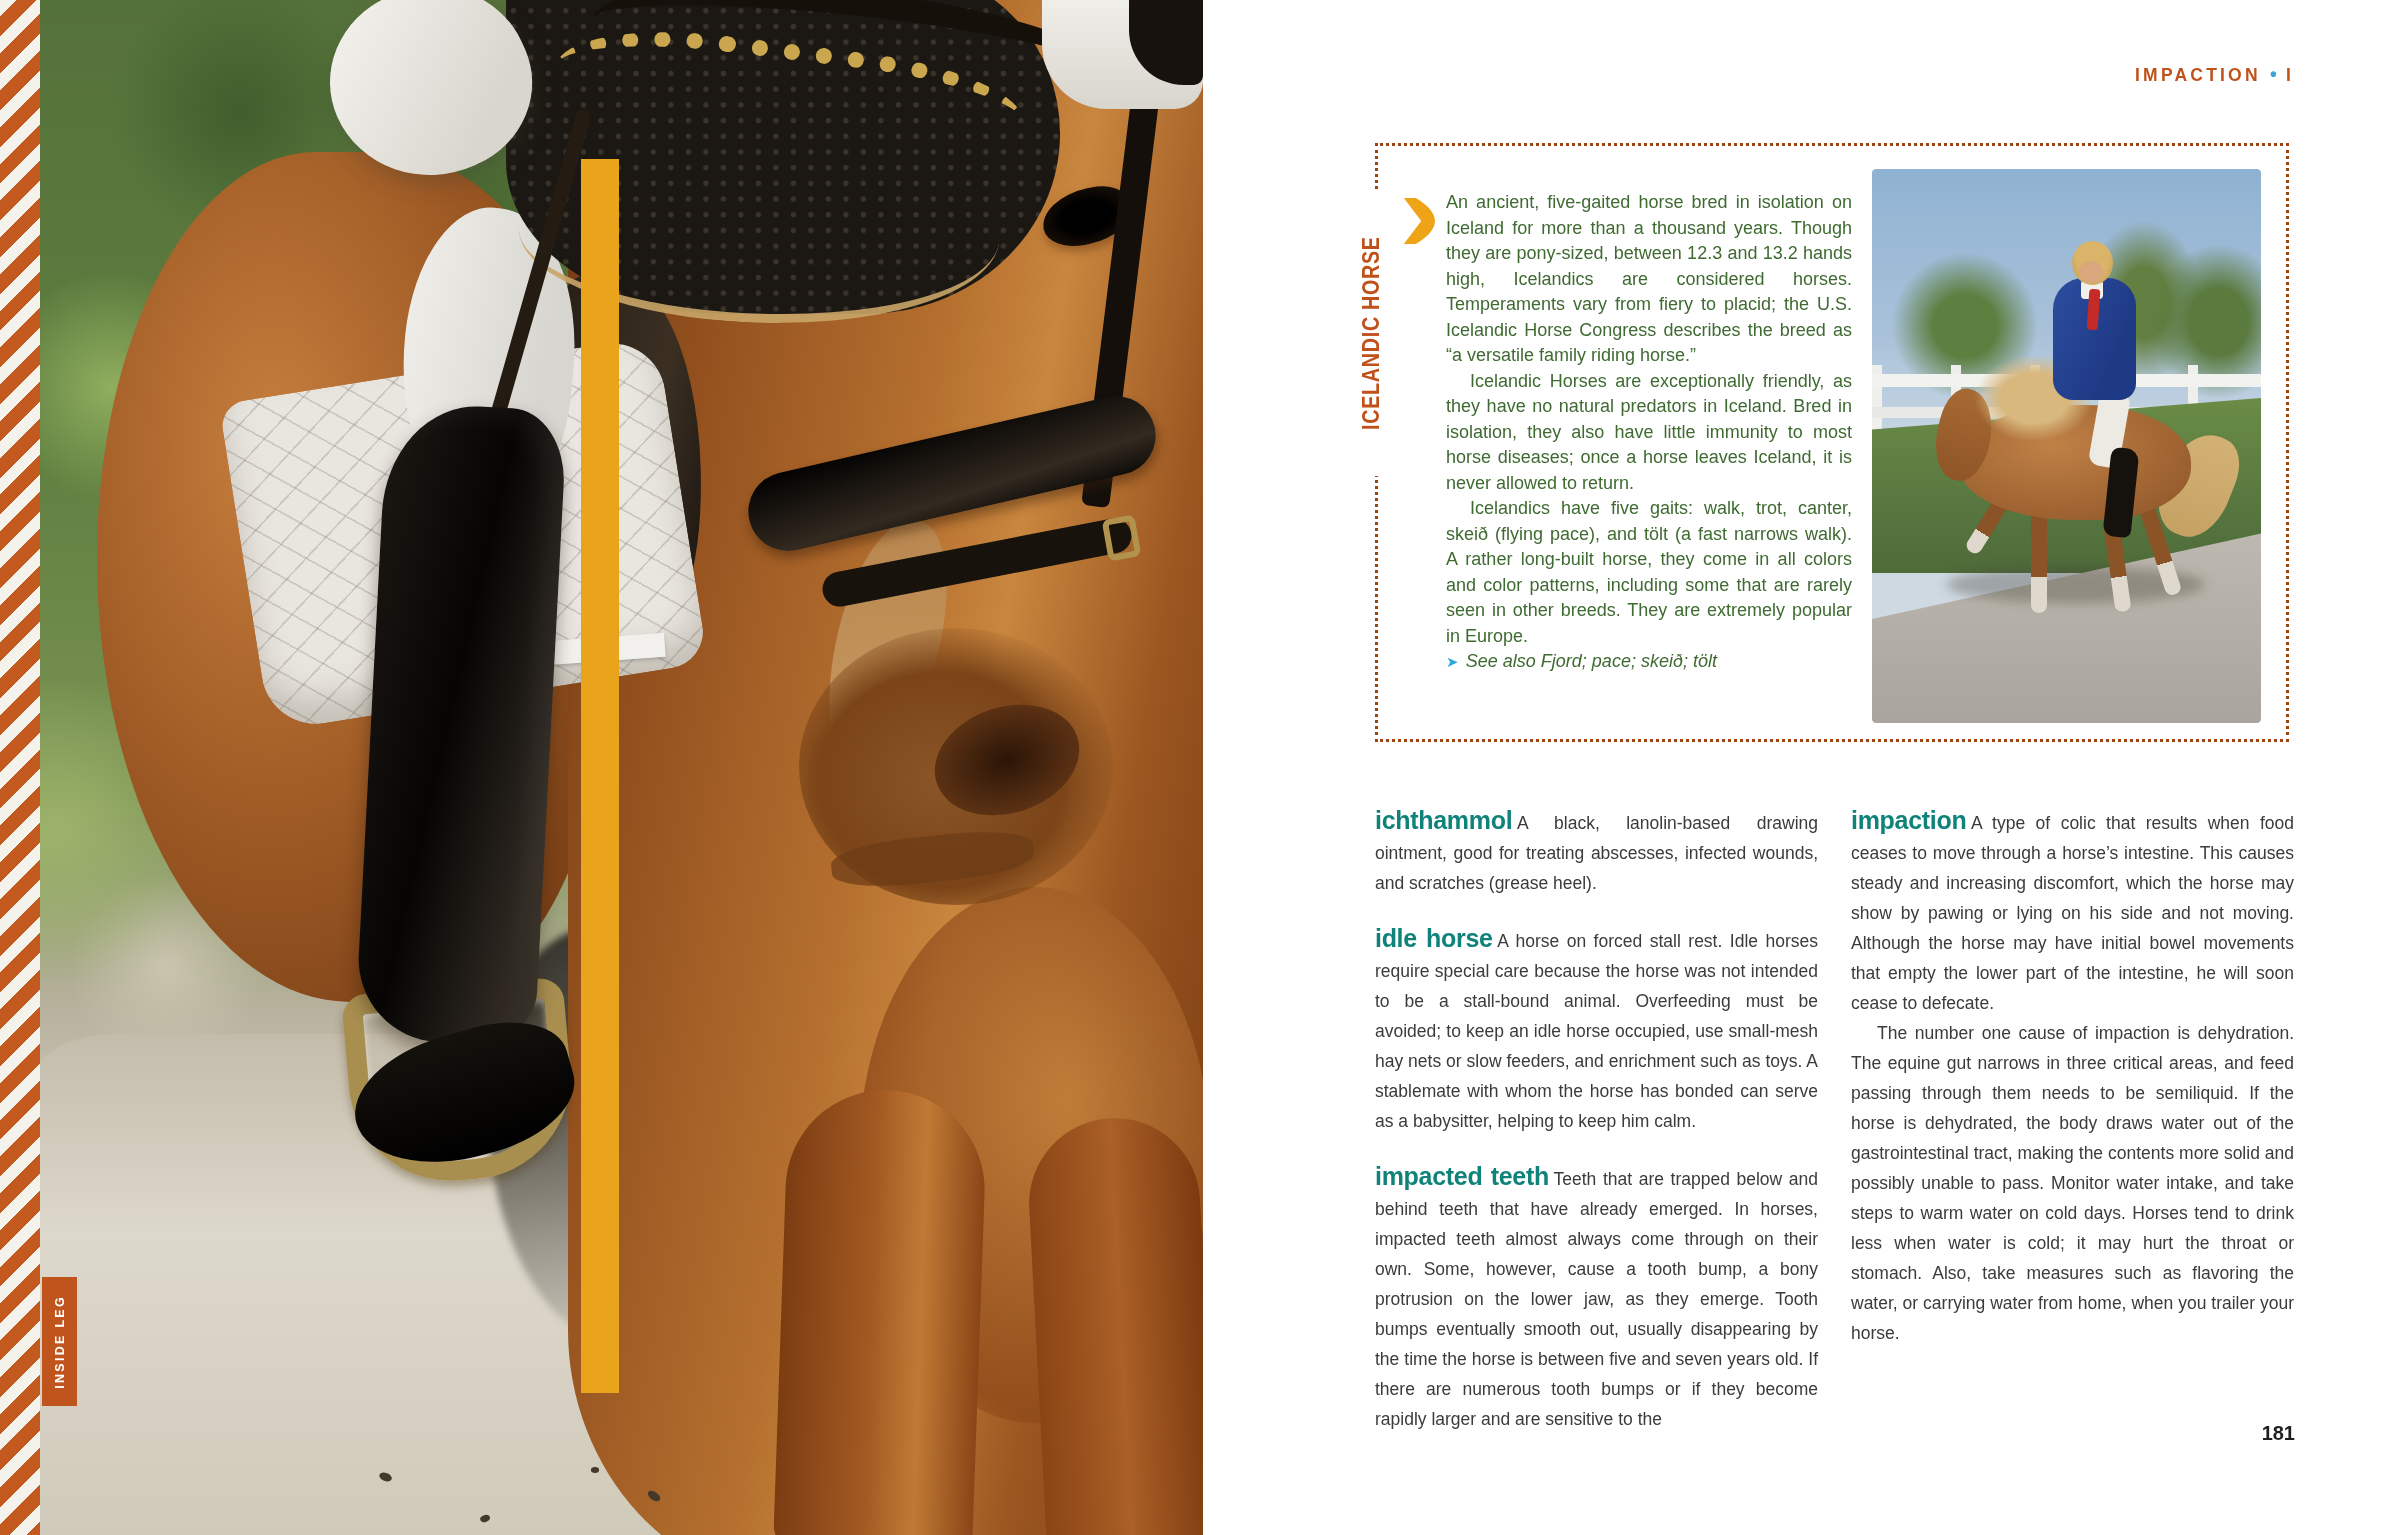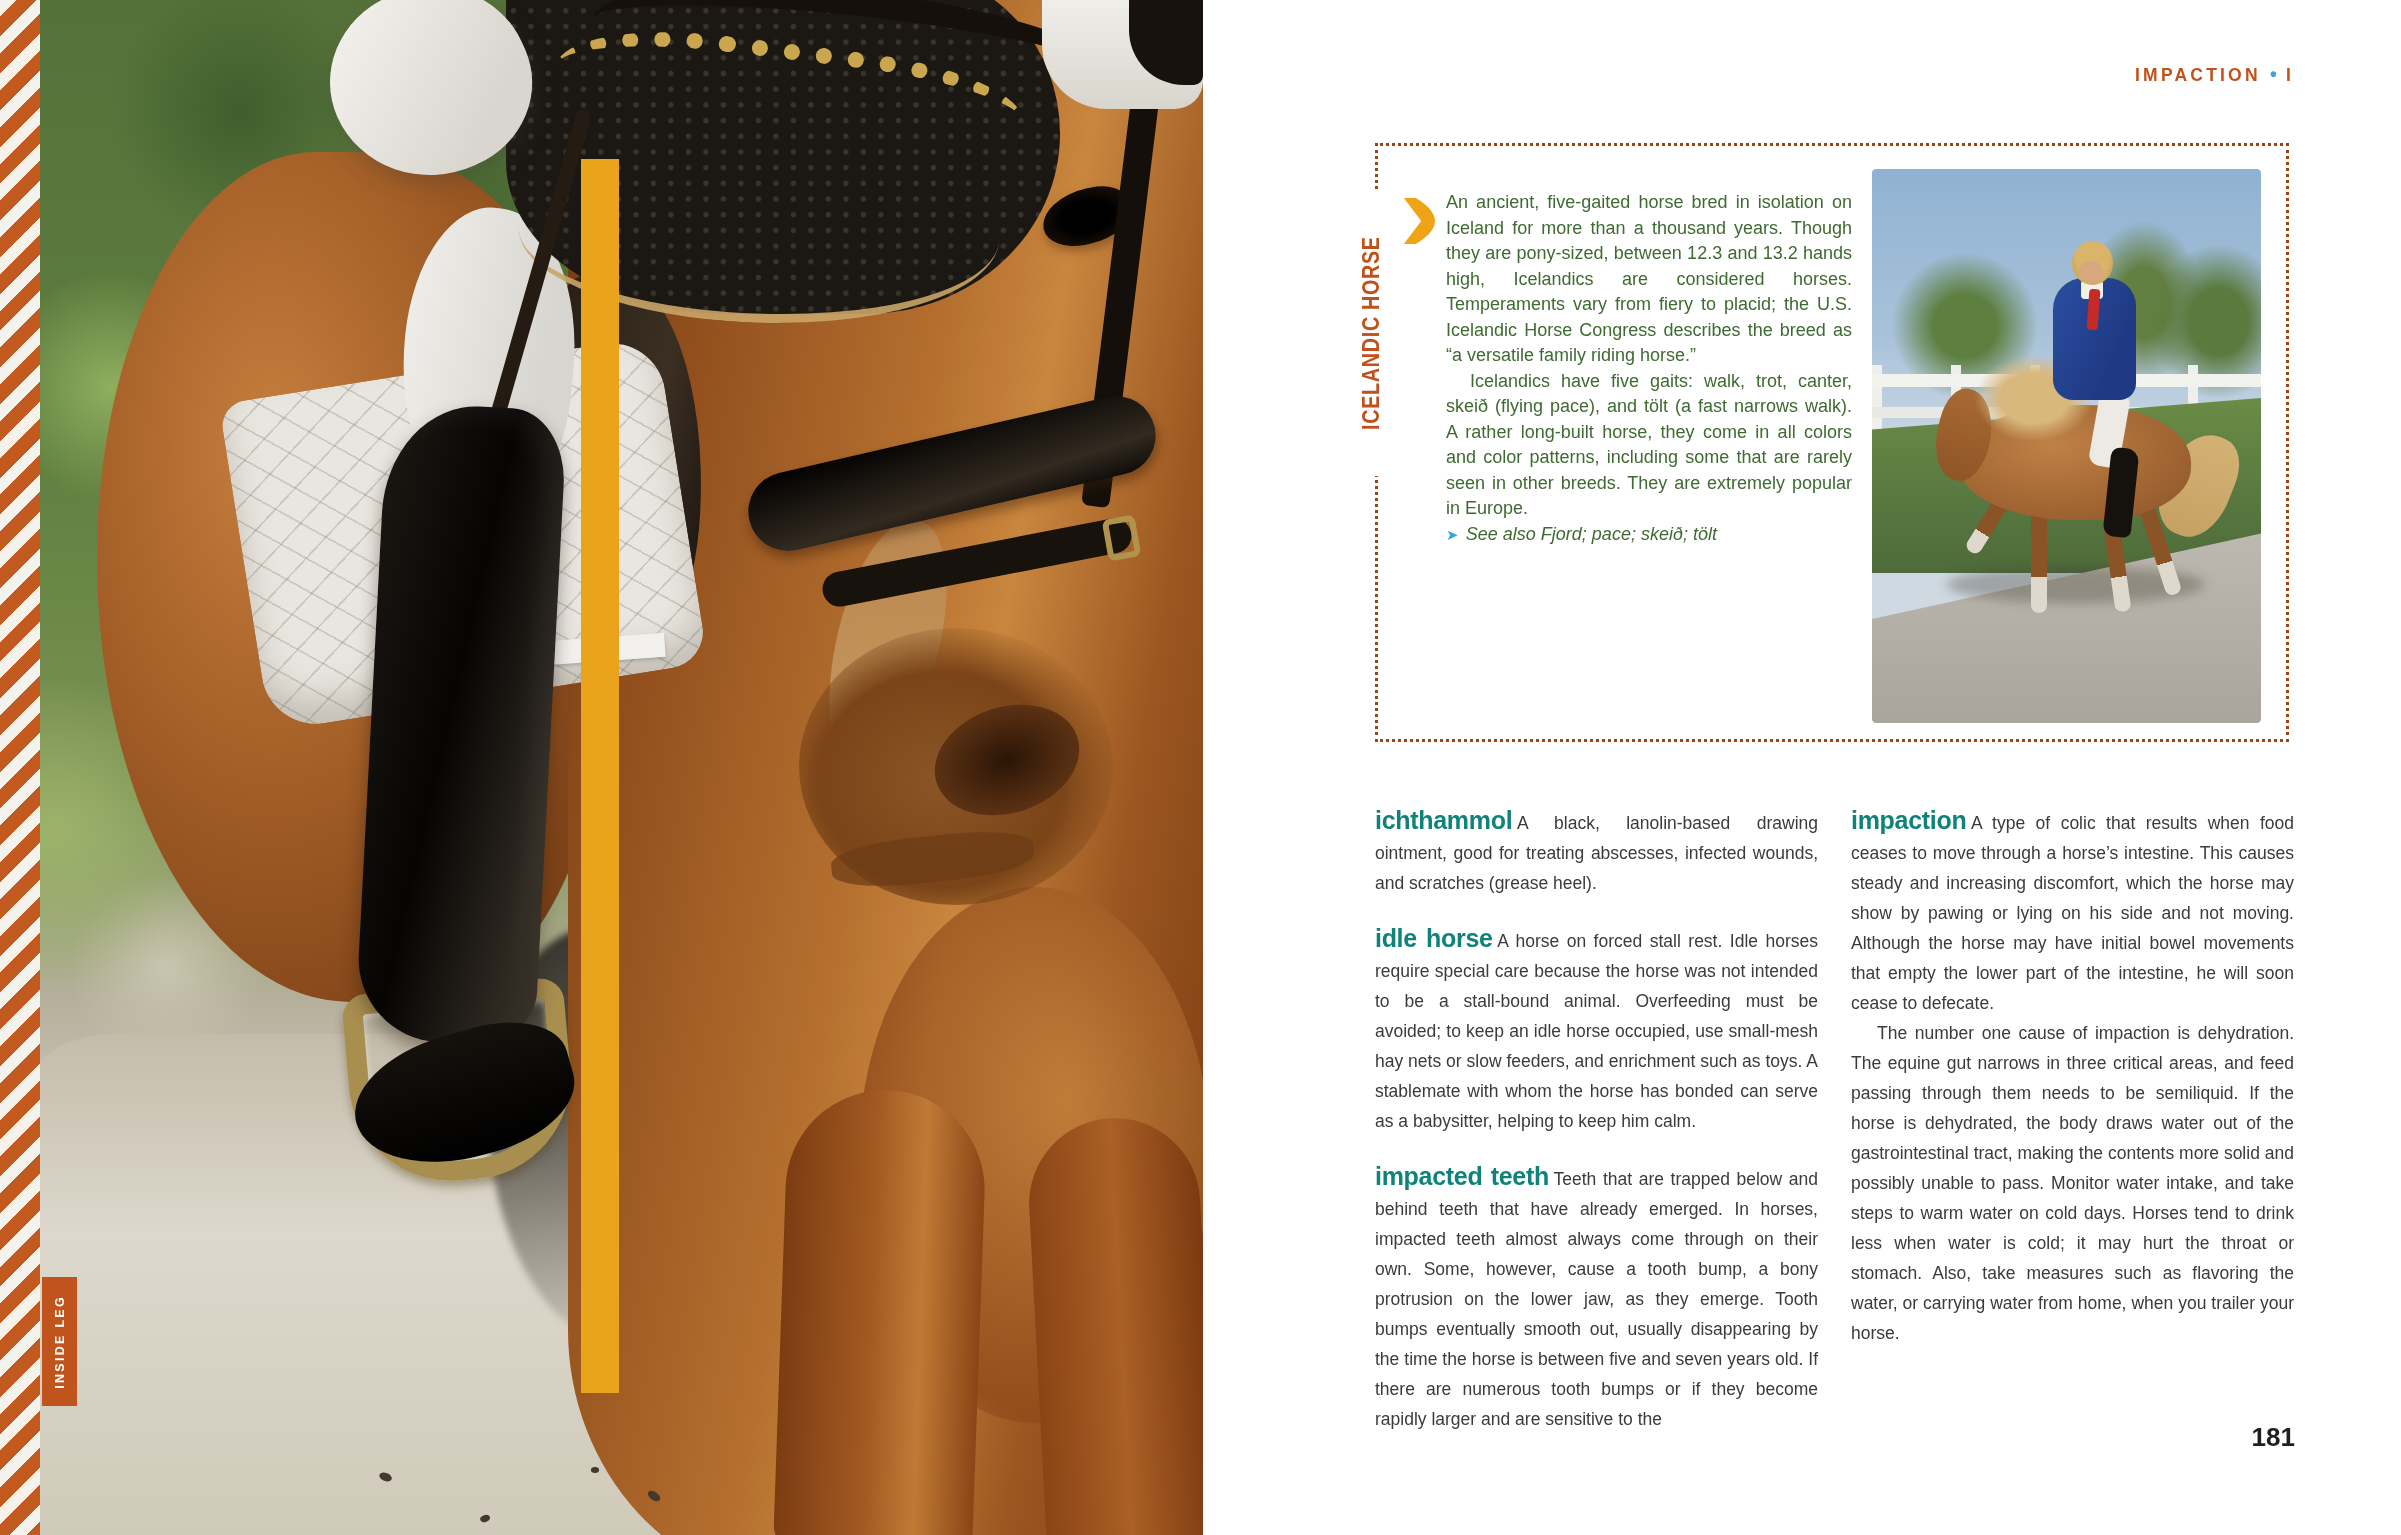--- a/index.html
+++ b/index.html
@@ -143,21 +143,21 @@
 
   
   .col{font-size:17.5px;line-height:30px;color:#3b3b3b;text-align:justify;}
   .col-left{left:139px;top:805px;width:443px;}
   .col-right{left:615px;top:805px;width:443px;}
   .col p{position:static;margin:0 0 25px 0;}
   .term{position:static;font-size:25px;font-weight:bold;color:#0f837a;letter-spacing:-0.3px;margin-right:4.6px;}
   .body-run{position:static;}
   .cont{padding-top:11px;}
   .indent2{text-indent:26px;margin-top:-25px !important;}
-  .page-num{top:1422px;right:140px;font-size:26px;font-weight:bold;color:#1f1f1f;}
+  .page-num{top:1422px;right:140px;font-size:20px;font-weight:bold;color:#1f1f1f;}
 </style>
 </head>
 <body>
 
 <div class="spread">
 
   <div class="left-page">
     <div class="ph-bg"></div>
     <div class="ph-foliage"></div>
     <div class="ph-rump"></div>
@@ -209,20 +209,21 @@
 
     <div class="entry-box">
       <div class="box-label">
         <span>ICELANDIC HORSE</span>
       </div>
       <svg class="box-arrow" viewBox="0 0 36 50">
         <path d="M2 0 L15 0 C29 8 36 17 36 25 C36 33 29 42 15 50 L2 50 L21 25 Z" fill="#efa417"></path>
       </svg>
       <div class="box-text">
         <p>An ancient, five-gaited horse bred in isolation on Iceland for more than a thousand years. Though they are pony-sized, between 12.3 and 13.2 hands high, Icelandics are considered horses. Temperaments vary from fiery to placid; the U.S. Icelandic Horse Congress describes the breed as “a versatile family riding horse.”</p>
+        <p class="indent">Icelandic Horses are exceptionally friendly, as they have no natural predators in Iceland. Bred in isolation, they also have little immunity to most horse diseases; once a horse leaves Iceland, it is never allowed to return.</p>
         <p class="indent">Icelandics have five gaits: walk, trot, canter, skeið (flying pace), and tölt (a fast narrows walk). A rather long-built horse, they come in all colors and color patterns, including some that are rarely seen in other breeds. They are extremely popular in Europe.</p>
         <p class="see-also"><span class="sa-arrow">➤</span><em>See also Fjord; pace; skeið; tölt</em></p>
       </div>
 
       <div class="box-photo">
         <div class="bp-sky"></div>
         <div class="bp-tree1"></div>
         <div class="bp-tree2"></div>
         <div class="bp-tree3"></div>
         <div class="bp-fence"></div>

